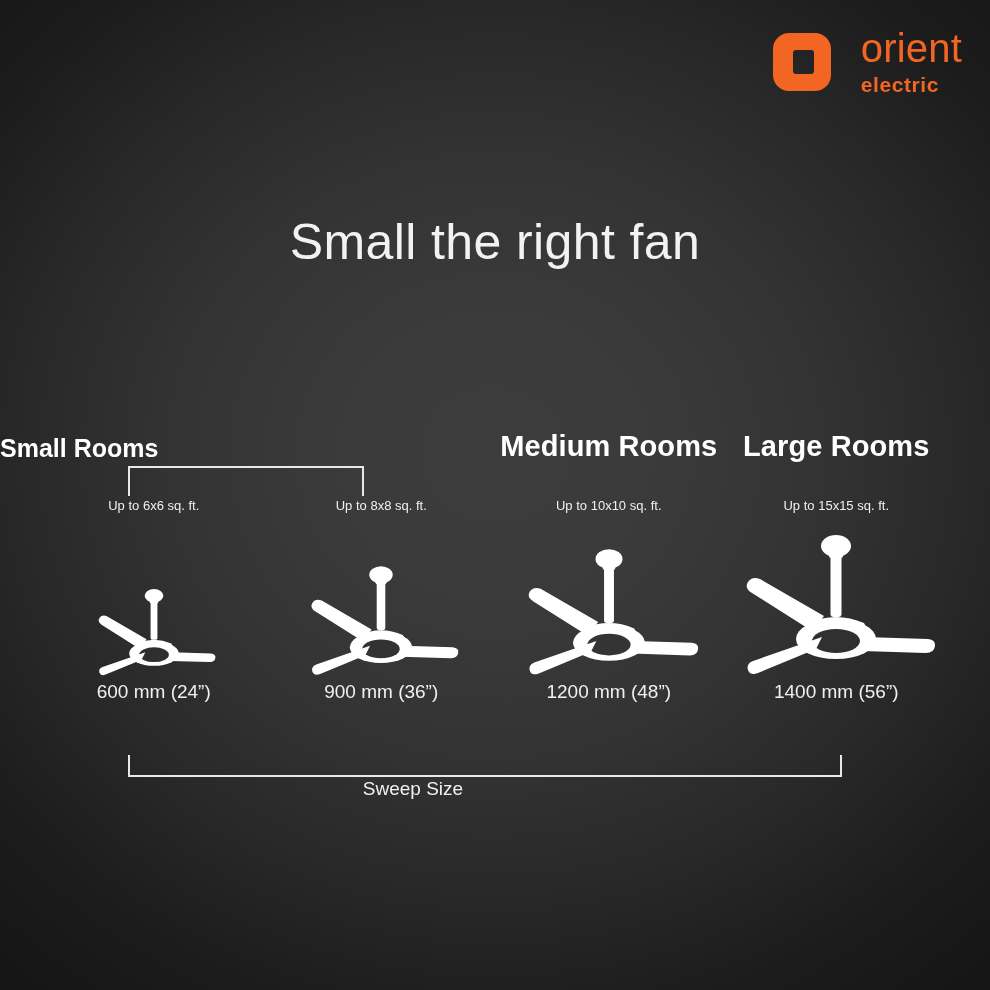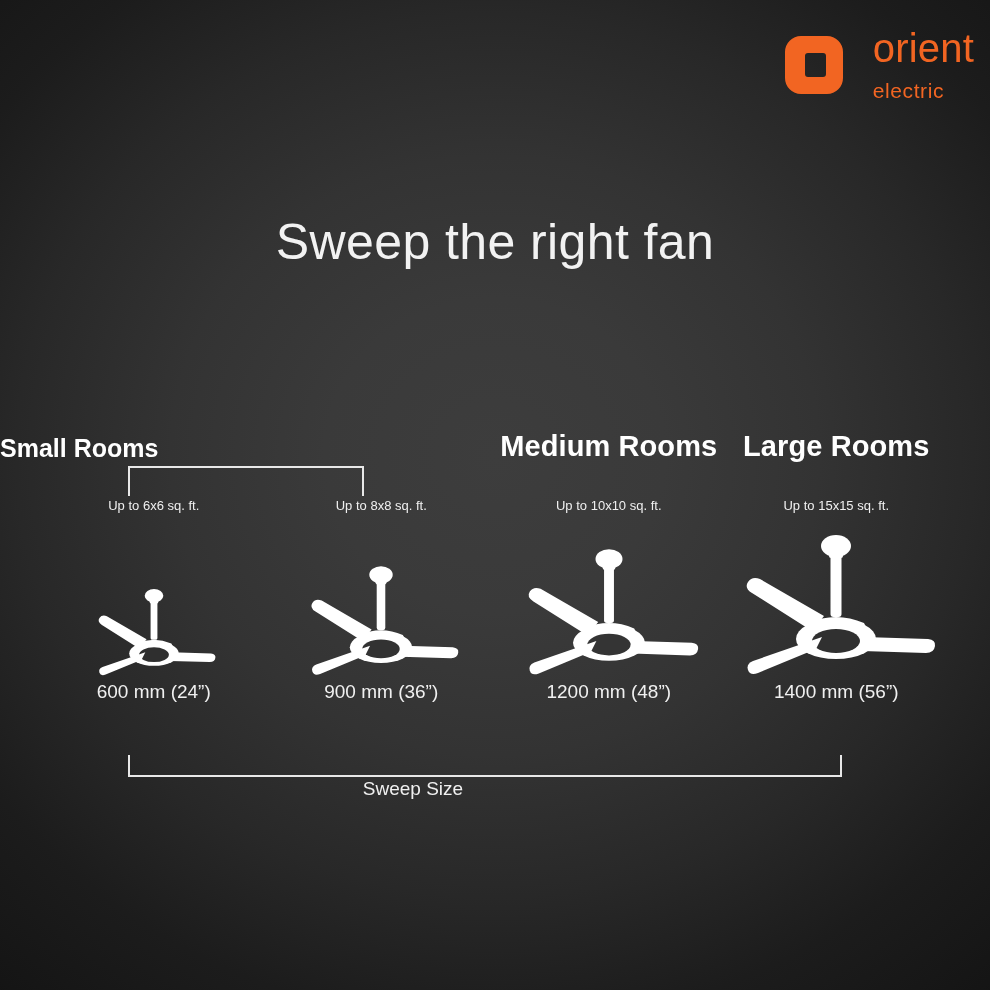--- a/index.html
+++ b/index.html
@@ -22,21 +22,21 @@
         #141414 100%);
     font-family: "Liberation Sans", sans-serif;
     color: #ffffff;
     -webkit-font-smoothing: antialiased;
   }
 
   
   .logo {
     position: absolute;
     top: 28px;
-    right: 16px;
+    right: 28px;
     display: flex;
     align-items: center;
     gap: 28px;
     justify-content: flex-end;
   }
   .logo-mark {
     width: 62px;
     height: 62px;
     flex: 0 0 auto;
   }
@@ -47,24 +47,24 @@
     line-height: 1;
   }
   .logo-orient {
     font-size: 40px;
     font-weight: 400;
     color: #F26522;
     letter-spacing: 0.2px;
   }
   .logo-electric {
     font-size: 21px;
-    font-weight: 400;
+    font-weight: 700;
     color: #F26522;
     letter-spacing: 0.6px;
-    margin-top: 12px;
+    margin-top: 6px;
   }
 
   
   .headline {
     position: absolute;
     top: 212px;
     left: 0;
     width: 990px;
     text-align: center;
     font-size: 50px;
@@ -167,21 +167,21 @@
       <path d="M18,2 H44 A16,16 0 0 1 60,18 V44 A16,16 0 0 1 44,60 H18 A16,16 0 0 1 2,44 V18 A16,16 0 0 1 18,2 Z
                M25,19 H40 A3,3 0 0 1 43,22 V40 A3,3 0 0 1 40,43 H25 A3,3 0 0 1 22,40 V22 A3,3 0 0 1 25,19 Z" fill="#F26522" fill-rule="evenodd"></path>
     </svg>
     <div class="logo-words">
       <span class="logo-orient">orient</span>
       <span class="logo-electric">electric</span>
     </div>
   </div>
 
   <div class="headline">
-    <span class="headline-line">Sweep the right fan</span>
+    <span class="headline-line">Small the right fan</span>
   </div>
 
   <div class="grid">
 
     <div class="col">
       <div class="cat-spacer"></div>
       <div class="area">Up to 6x6 sq. ft.</div>
       <div class="fan-wrap">
         <svg class="fan" width="124" height="93" viewBox="0 0 200 150">
           <g fill="#ffffff">

